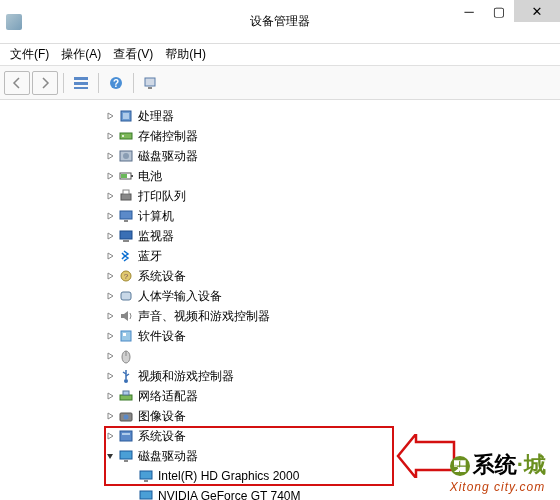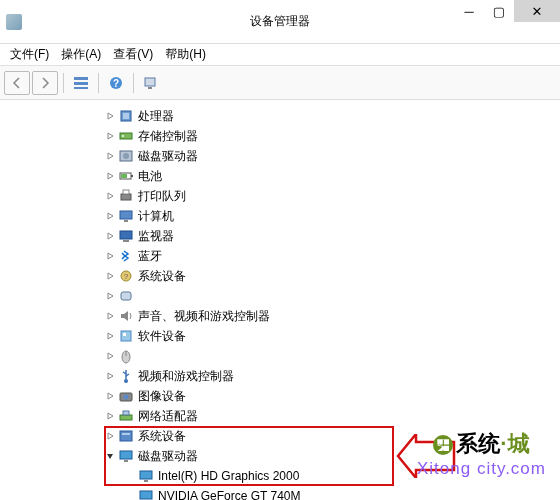--- a/index.html
+++ b/index.html
@@ -26,24 +26,24 @@
     .expander { width: 12px; height: 12px; display: inline-flex; align-items: center; justify-content: center; font-size: 10px; color: #666; margin-right: 2px; }
     .expander.empty { visibility: hidden; }
     .device-icon { width: 16px; height: 16px; margin-right: 4px; display: inline-flex; align-items: center; justify-content: center; }
     .tree-label { font-size: 12px; }
     .tree-children { padding-left: 20px; }
     
     .highlight-box { position: absolute; border: 2px solid #d41010; pointer-events: none; }
     .highlight-box.main { left: 104px; top: 326px; width: 290px; height: 60px; }
     .arrow-callout { position: absolute; left: 396px; top: 334px; pointer-events: none; }
     
-    .watermark { position: absolute; right: 14px; bottom: 21px; text-align: center; pointer-events: none; }
+    .watermark { position: absolute; right: 14px; bottom: 6px; text-align: left; pointer-events: none; }
     .watermark-main { font-size: 22px; font-weight: bold; }
     .watermark-main .alt { color: #6a8f1f; }
-    .watermark-sub { font-size: 17px; color: #8b5cf6; letter-spacing: 1px; }
+    .watermark-sub { font-size: 12px; color: #c2410c; letter-spacing: 1px; font-style: italic; }
     .watermark-logo { display: inline-block; width: 20px; height: 20px; background: #6a8f1f; border-radius: 50%; vertical-align: middle; margin-right: 3px; position: relative; }
     .watermark-logo::before { content: ""; position: absolute; width: 12px; height: 12px; background: #fff; top: 4px; left: 4px; clip-path: polygon(0 0, 45% 0, 45% 45%, 0 45%, 0 0, 55% 0, 100% 0, 100% 45%, 55% 45%, 55% 0, 0 55%, 45% 55%, 45% 100%, 0 100%, 55% 55%, 100% 55%, 100% 100%, 55% 100%); }
     
     
     .ico svg { width: 16px; height: 16px; }
   </style>
 </head>
 <body>
 
 <div class="titlebar">
@@ -230,20 +230,21 @@
         <span class="expander">
           <svg width="10" height="10" viewBox="0 0 10 10">
             <path d="M3 2 L8 5 L3 8 Z" fill="none" stroke="#888"></path>
           </svg>
         </span>
         <span class="device-icon ico">
           <svg width="16" height="16" viewBox="0 0 16 16">
             <rect x="3" y="4" width="10" height="8" rx="2" fill="#c8d8e8" stroke="#5a7a9a"></rect>
           </svg>
         </span>
+        <span class="tree-label">人体学输入设备</span>
       </div>
       <div class="tree-item">
         <span class="expander">
           <svg width="10" height="10" viewBox="0 0 10 10">
             <path d="M3 2 L8 5 L3 8 Z" fill="none" stroke="#888"></path>
           </svg>
         </span>
         <span class="device-icon ico">
           <svg width="16" height="16" viewBox="0 0 16 16">
             <path d="M3 6 L6 6 L10 3 L10 13 L6 10 L3 10 Z" fill="#888"></path>
@@ -295,39 +296,39 @@
         <span class="tree-label">视频和游戏控制器</span>
       </div>
       <div class="tree-item">
         <span class="expander">
           <svg width="10" height="10" viewBox="0 0 10 10">
             <path d="M3 2 L8 5 L3 8 Z" fill="none" stroke="#888"></path>
           </svg>
         </span>
         <span class="device-icon ico">
           <svg width="16" height="16" viewBox="0 0 16 16">
+            <rect x="2" y="7" width="12" height="5" fill="#7db85a" stroke="#3a7a2a"></rect>
+            <rect x="5" y="3" width="6" height="4" fill="#aecbea" stroke="#5a7a9a"></rect>
+          </svg>
+        </span>
+        <span class="tree-label">网络适配器</span>
+      </div>
+      <div class="tree-item">
+        <span class="expander">
+          <svg width="10" height="10" viewBox="0 0 10 10">
+            <path d="M3 2 L8 5 L3 8 Z" fill="none" stroke="#888"></path>
+          </svg>
+        </span>
+        <span class="device-icon ico">
+          <svg width="16" height="16" viewBox="0 0 16 16">
             <rect x="2" y="5" width="12" height="8" rx="1" fill="#888" stroke="#555"></rect>
             <circle cx="8" cy="9" r="2.5" fill="#5b8ac9"></circle>
           </svg>
         </span>
         <span class="tree-label">图像设备</span>
-      </div>
-      <div class="tree-item">
-        <span class="expander">
-          <svg width="10" height="10" viewBox="0 0 10 10">
-            <path d="M3 2 L8 5 L3 8 Z" fill="none" stroke="#888"></path>
-          </svg>
-        </span>
-        <span class="device-icon ico">
-          <svg width="16" height="16" viewBox="0 0 16 16">
-            <rect x="2" y="7" width="12" height="5" fill="#7db85a" stroke="#3a7a2a"></rect>
-            <rect x="5" y="3" width="6" height="4" fill="#aecbea" stroke="#5a7a9a"></rect>
-          </svg>
-        </span>
-        <span class="tree-label">网络适配器</span>
       </div>
       <div class="tree-item">
         <span class="expander">
           <svg width="10" height="10" viewBox="0 0 10 10">
             <path d="M3 2 L8 5 L3 8 Z" fill="none" stroke="#888"></path>
           </svg>
         </span>
         <span class="device-icon ico">
           <svg width="16" height="16" viewBox="0 0 16 16">
             <rect x="2" y="3" width="12" height="10" fill="#5b8ac9" stroke="#2a5a9a"></rect>

